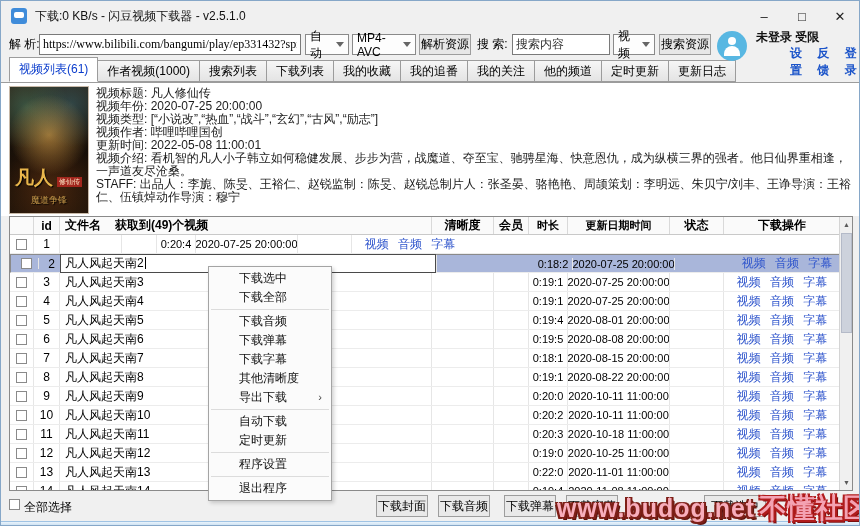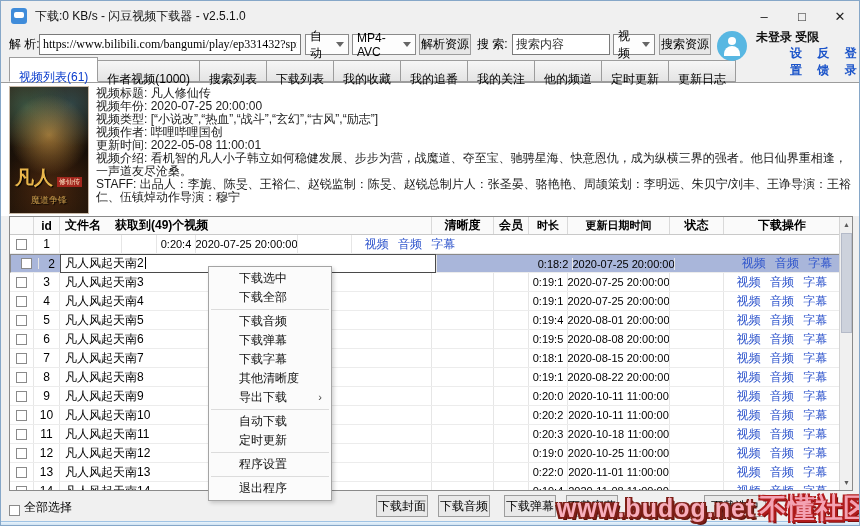--- a/index.html
+++ b/index.html
@@ -29,21 +29,21 @@
   
   .avatar { position:absolute; top:30px; left:716px; width:30px; height:30px; border-radius:50%; background:#58b7e2; z-index:5; }
   .avatar::before { content:""; position:absolute; left:11px; top:6px; width:8px; height:8px; border-radius:50%; background:#fff; }
   .avatar::after { content:""; position:absolute; left:7px; top:15px; width:16px; height:10px; border-radius:8px 8px 0 0; background:#fff; }
   .acct-status { position:absolute; top:28px; left:755px; font-weight:bold; color:#111; z-index:5; }
   .acct-links { position:absolute; top:44px; left:755px; display:flex; gap:13px; z-index:5;margin-left:34px; }
   .acct-link { color:#1a53c9; font-weight:bold; }
 
   
   .tabs { position:absolute; top:56px; left:8px; height:25px; display:flex; align-items:flex-end; z-index:2; }
-  .tab { height:22px; line-height:20px; padding:8px 9px; background:linear-gradient(#f6f6f6,#e4e4e4); border:1px solid #9c9c9c; border-left:none; color:#000; }
+  .tab { height:22px; line-height:20px; padding:0 9px; background:linear-gradient(#f6f6f6,#e4e4e4); border:1px solid #9c9c9c; border-left:none; color:#000; }
   .tab:first-child { border-left:1px solid #9c9c9c; }
   .tab.active { height:25px; line-height:23px; background:#fff; color:#0a3ccc; border-bottom:1px solid #fff; position:relative; z-index:3; }
 
   
   .infopanel { position:absolute; top:81px; left:0; right:0; height:134px; background:#fff; border-top:1px solid #9c9c9c; }
   .poster { position:absolute; top:3px; left:8px; width:80px; height:128px; border:1px solid #c8b9a8; overflow:hidden;
     background:
       radial-gradient(circle at 50% 38%, rgba(235,175,80,.6), transparent 46%),
       radial-gradient(circle at 22% 16%, rgba(90,170,140,.4), transparent 34%),
       radial-gradient(circle at 78% 14%, rgba(70,150,170,.35), transparent 34%),
@@ -79,21 +79,21 @@
   .sb-thumb { position:absolute; left:1px; top:16px; width:11px; height:100px; background:#cdd2dc; border:1px solid #b4bac8; }
 
   
   .menu { position:absolute; left:207px; top:265px; width:124px; background:#fbfbfb; border:1px solid #a4a4a4; box-shadow:2px 2px 4px rgba(0,0,0,.18); padding:2px 0; z-index:10; }
   .menu-item { height:19px; line-height:19px; padding-left:30px; color:#111; position:relative; white-space:nowrap; }
   .menu-arrow { position:absolute; right:9px; top:0; font-size:11px; color:#444; }
   .menu-sep { height:1px; background:#dcdcdc; margin:2px 2px; }
 
   
   .bottombar { position:absolute; top:490px; left:0; right:0; height:30px; background:#f0f0f0; }
-  .selall { position:absolute; left:8px; top:8px; display:flex; align-items:flex-end; gap:4px; }
+  .selall { position:absolute; left:8px; top:8px; display:flex; align-items:flex-start; gap:4px; }
   .bbtn { position:absolute; top:4px; height:22px; border:1px solid #9d9d9d; background:#e9e9e9; font-size:12px; display:flex; align-items:center; justify-content:center; }
 
   
   .watermark { position:absolute; left:556px; top:489px; z-index:30; white-space:nowrap; pointer-events:none; font-weight:bold; letter-spacing:1px; }
   .wm-site { font-size:25px; color:#f8aebc;
     text-shadow:-2px -1px 0 #7e1f17,2px -1px 0 #7e1f17,-2px 2px 0 #7e1f17,2px 2px 0 #7e1f17,3px 3px 0 #5d130d; }
   .wm-name { font-size:27px; color:#f4a2b2;
     text-shadow:-2px -1px 0 #b01c1c,2px -1px 0 #b01c1c,-2px 2px 0 #b01c1c,2px 2px 0 #b01c1c,3px 3px 0 #7a0f0f; }
 
   .bstrip { position:absolute; top:520px; left:0; right:0; height:6px; background:linear-gradient(#eaf3fb,#bcd8ef); border-top:1px solid #9fc3e4; }

